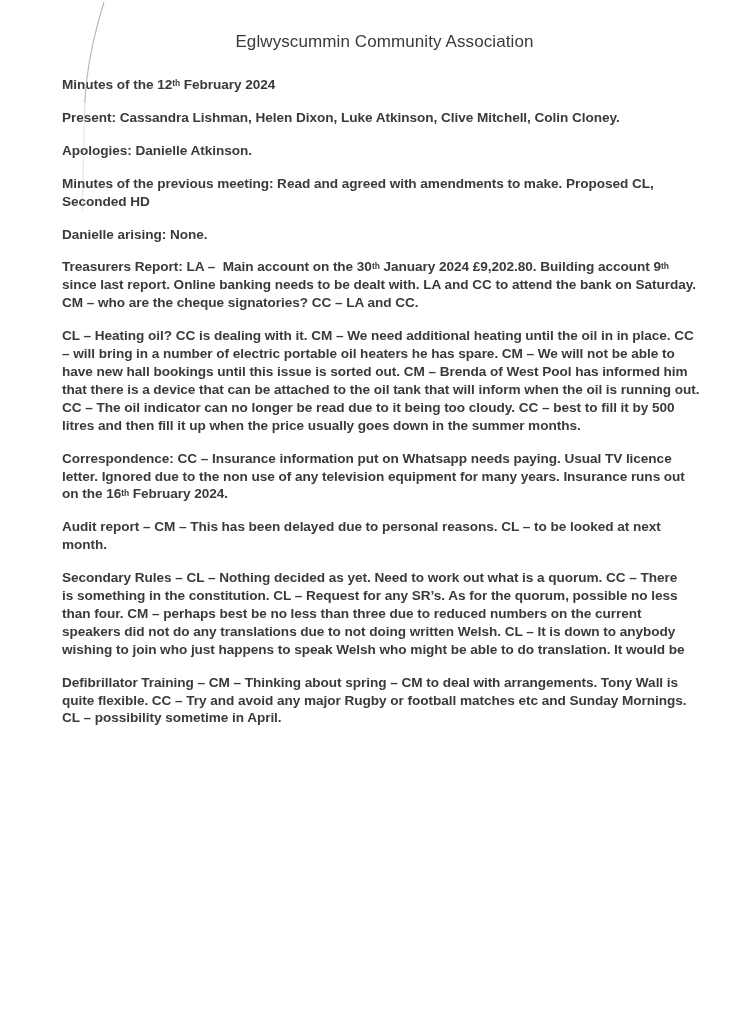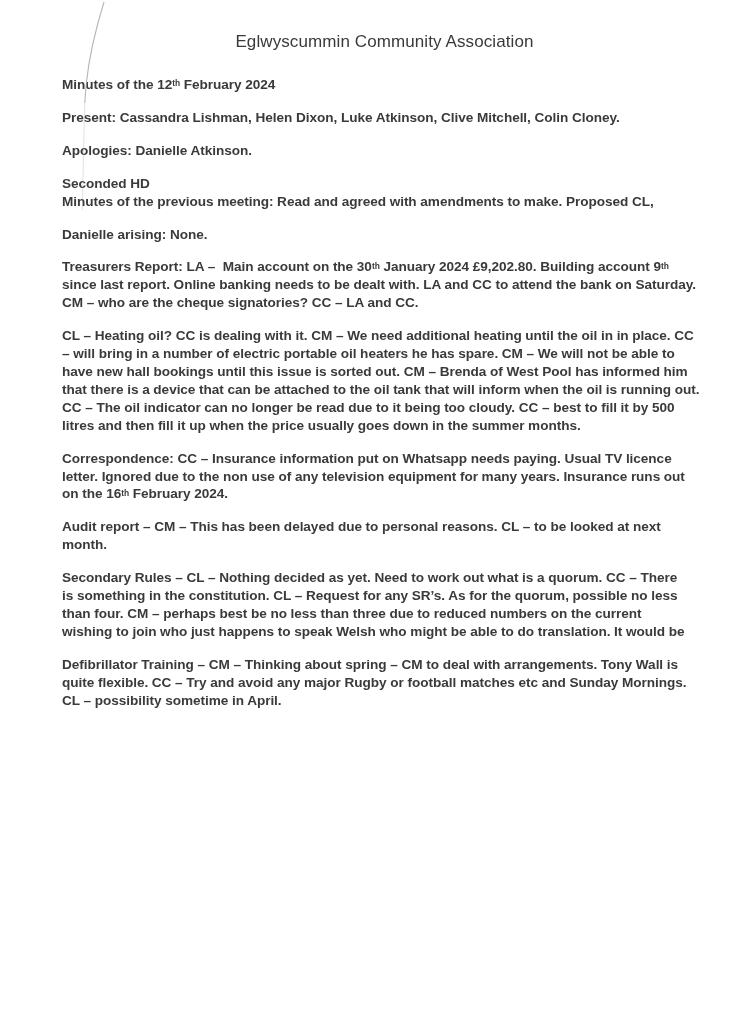--- a/index.html
+++ b/index.html
@@ -72,22 +72,22 @@
       <div class="paragraph">
         <div class="line">Minutes of the 12<sup>th</sup> February 2024</div>
       </div>
       <div class="paragraph">
         <div class="line">Present: Cassandra Lishman, Helen Dixon, Luke Atkinson, Clive Mitchell, Colin Cloney.</div>
       </div>
       <div class="paragraph">
         <div class="line">Apologies: Danielle Atkinson.</div>
       </div>
       <div class="paragraph">
+        <div class="line">Minutes of the previous meeting: Read and agreed with amendments to make. Proposed CL,</div>
         <div class="line">Seconded HD</div>
-        <div class="line">Minutes of the previous meeting: Read and agreed with amendments to make. Proposed CL,</div>
       </div>
       <div class="paragraph">
         <div class="line">Danielle arising: None.</div>
       </div>
       <div class="paragraph">
         <div class="line">Treasurers Report: LA –  Main account on the 30<sup>th</sup> January 2024 £9,202.80. Building account 9<sup>th</sup></div>
         <div class="line">since last report. Online banking needs to be dealt with. LA and CC to attend the bank on Saturday.</div>
         <div class="line">CM – who are the cheque signatories? CC – LA and CC.</div>
       </div>
       <div class="paragraph">
@@ -104,20 +104,21 @@
         <div class="line">on the 16<sup>th</sup> February 2024.</div>
       </div>
       <div class="paragraph">
         <div class="line">Audit report – CM – This has been delayed due to personal reasons. CL – to be looked at next</div>
         <div class="line">month.</div>
       </div>
       <div class="paragraph">
         <div class="line">Secondary Rules – CL – Nothing decided as yet. Need to work out what is a quorum. CC – There</div>
         <div class="line">is something in the constitution. CL – Request for any SR’s. As for the quorum, possible no less</div>
         <div class="line">than four. CM – perhaps best be no less than three due to reduced numbers on the current</div>
+        <div class="line">speakers did not do any translations due to not doing written Welsh. CL – It is down to anybody</div>
         <div class="line">wishing to join who just happens to speak Welsh who might be able to do translation. It would be</div>
       </div>
       <div class="paragraph">
         <div class="line">Defibrillator Training – CM – Thinking about spring – CM to deal with arrangements. Tony Wall is</div>
         <div class="line">quite flexible. CC – Try and avoid any major Rugby or football matches etc and Sunday Mornings.</div>
         <div class="line">CL – possibility sometime in April.</div>
       </div>
     </div>
 
 </div>

